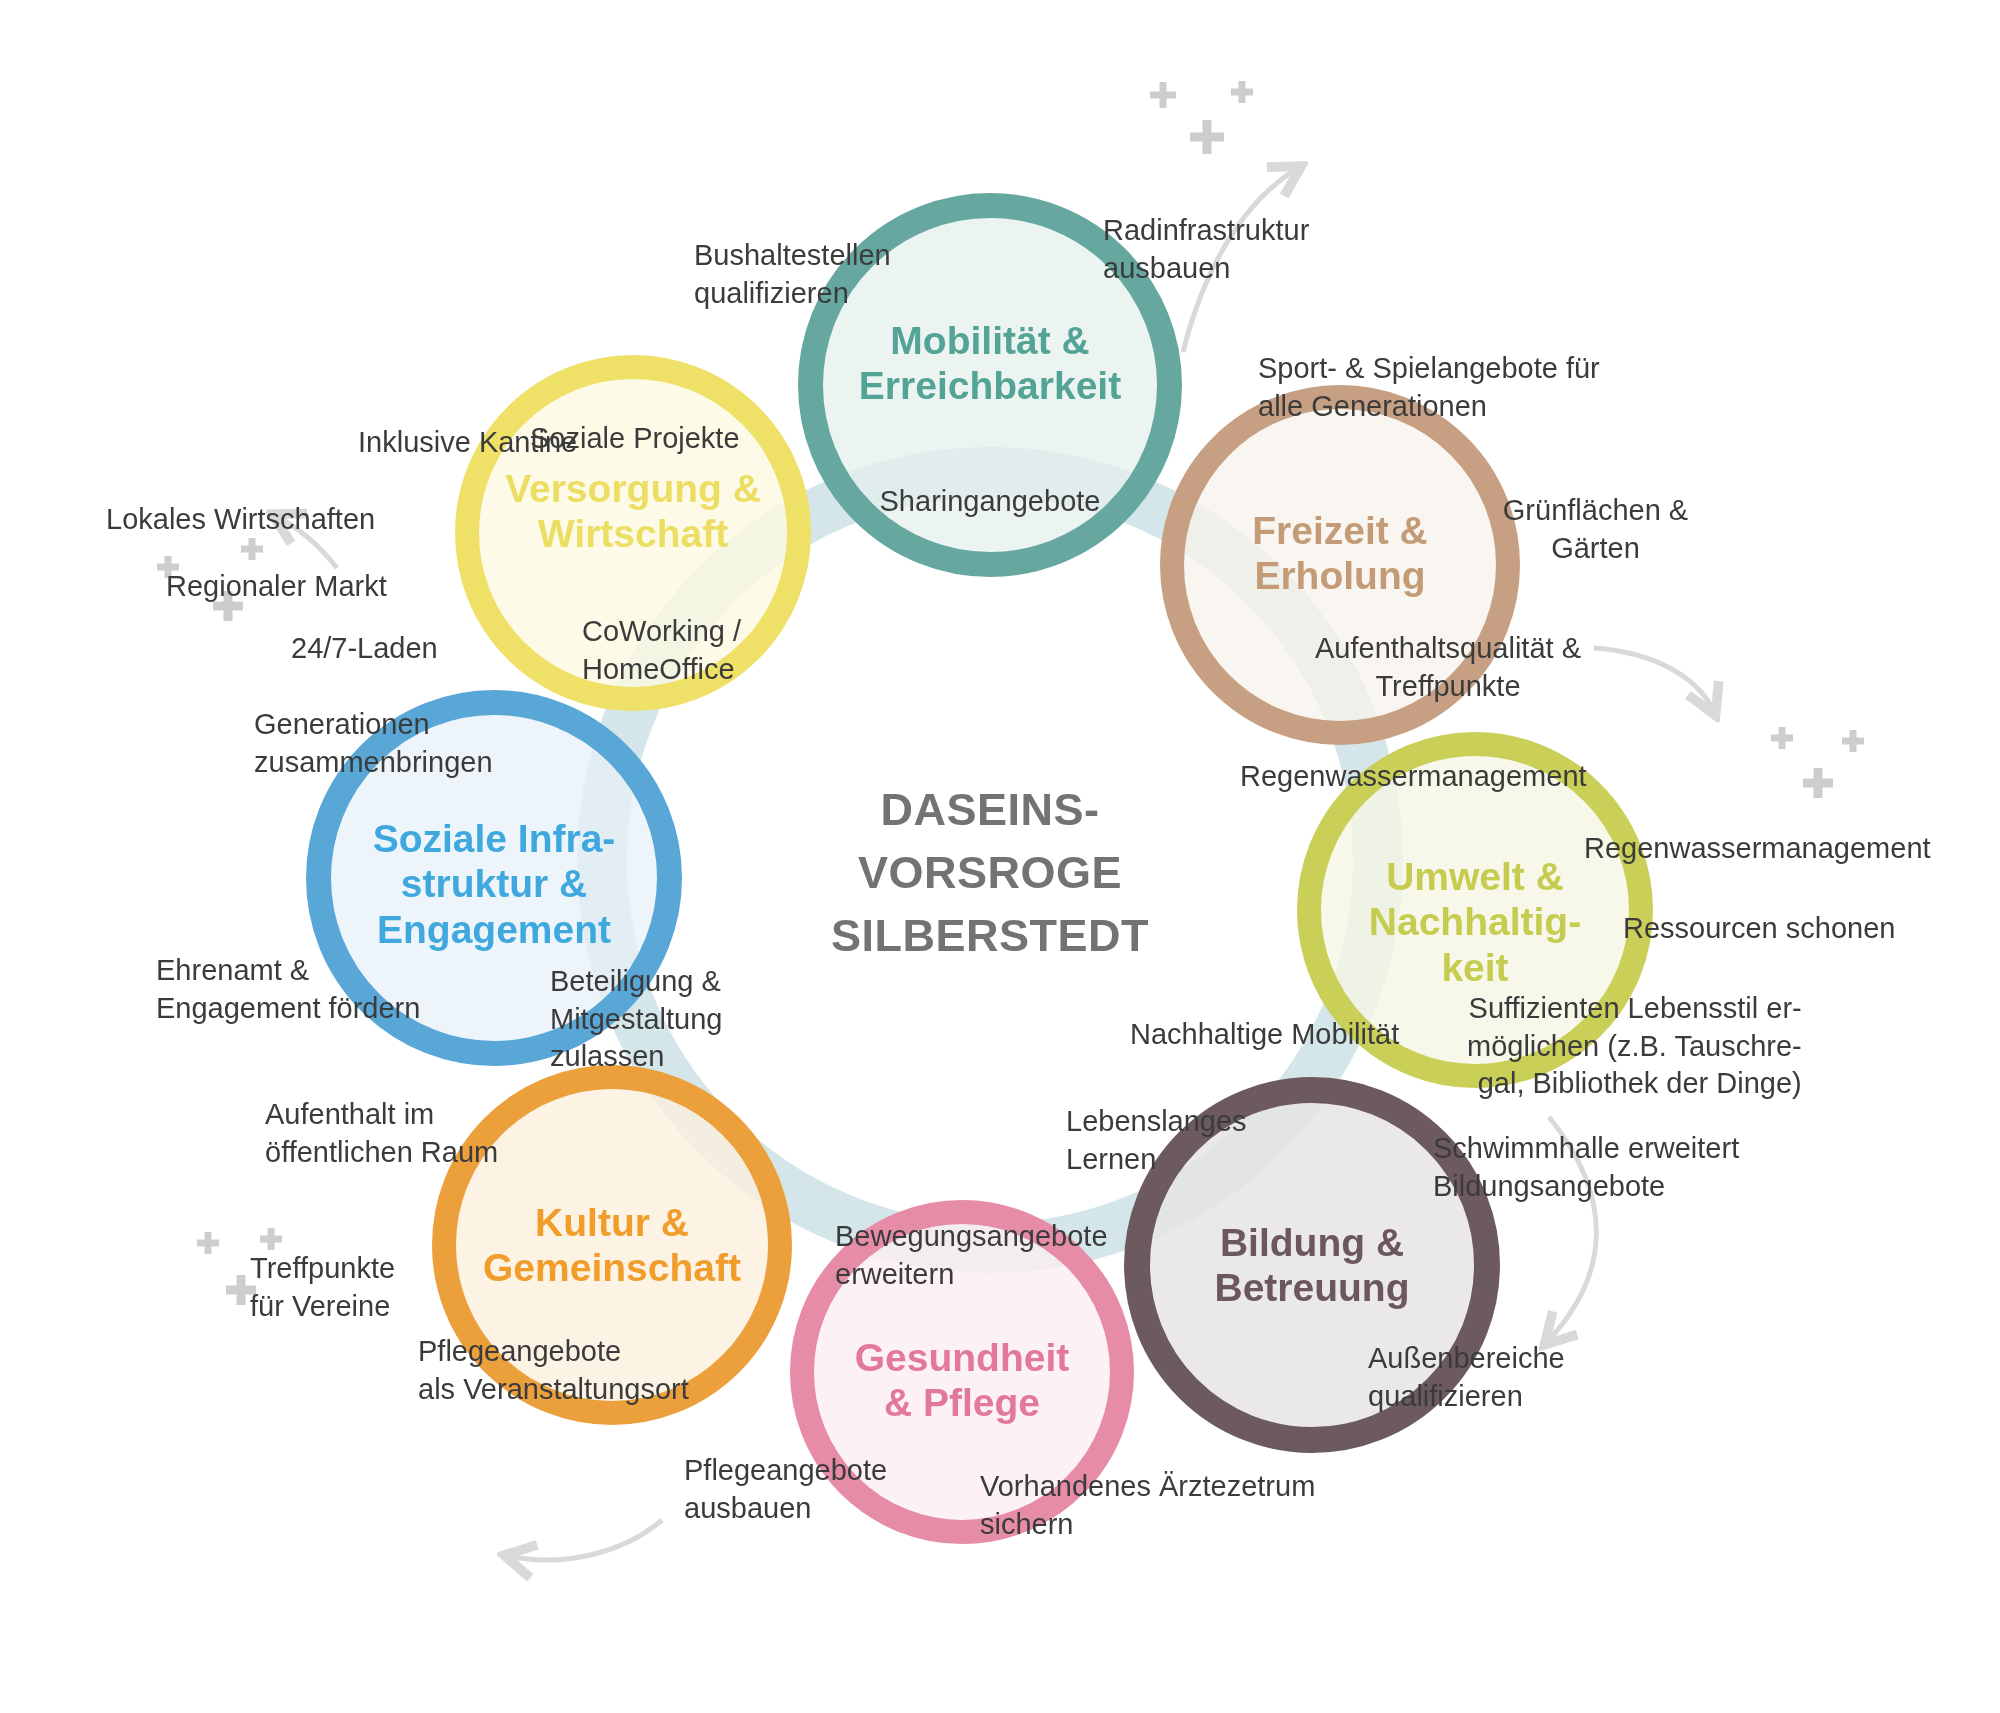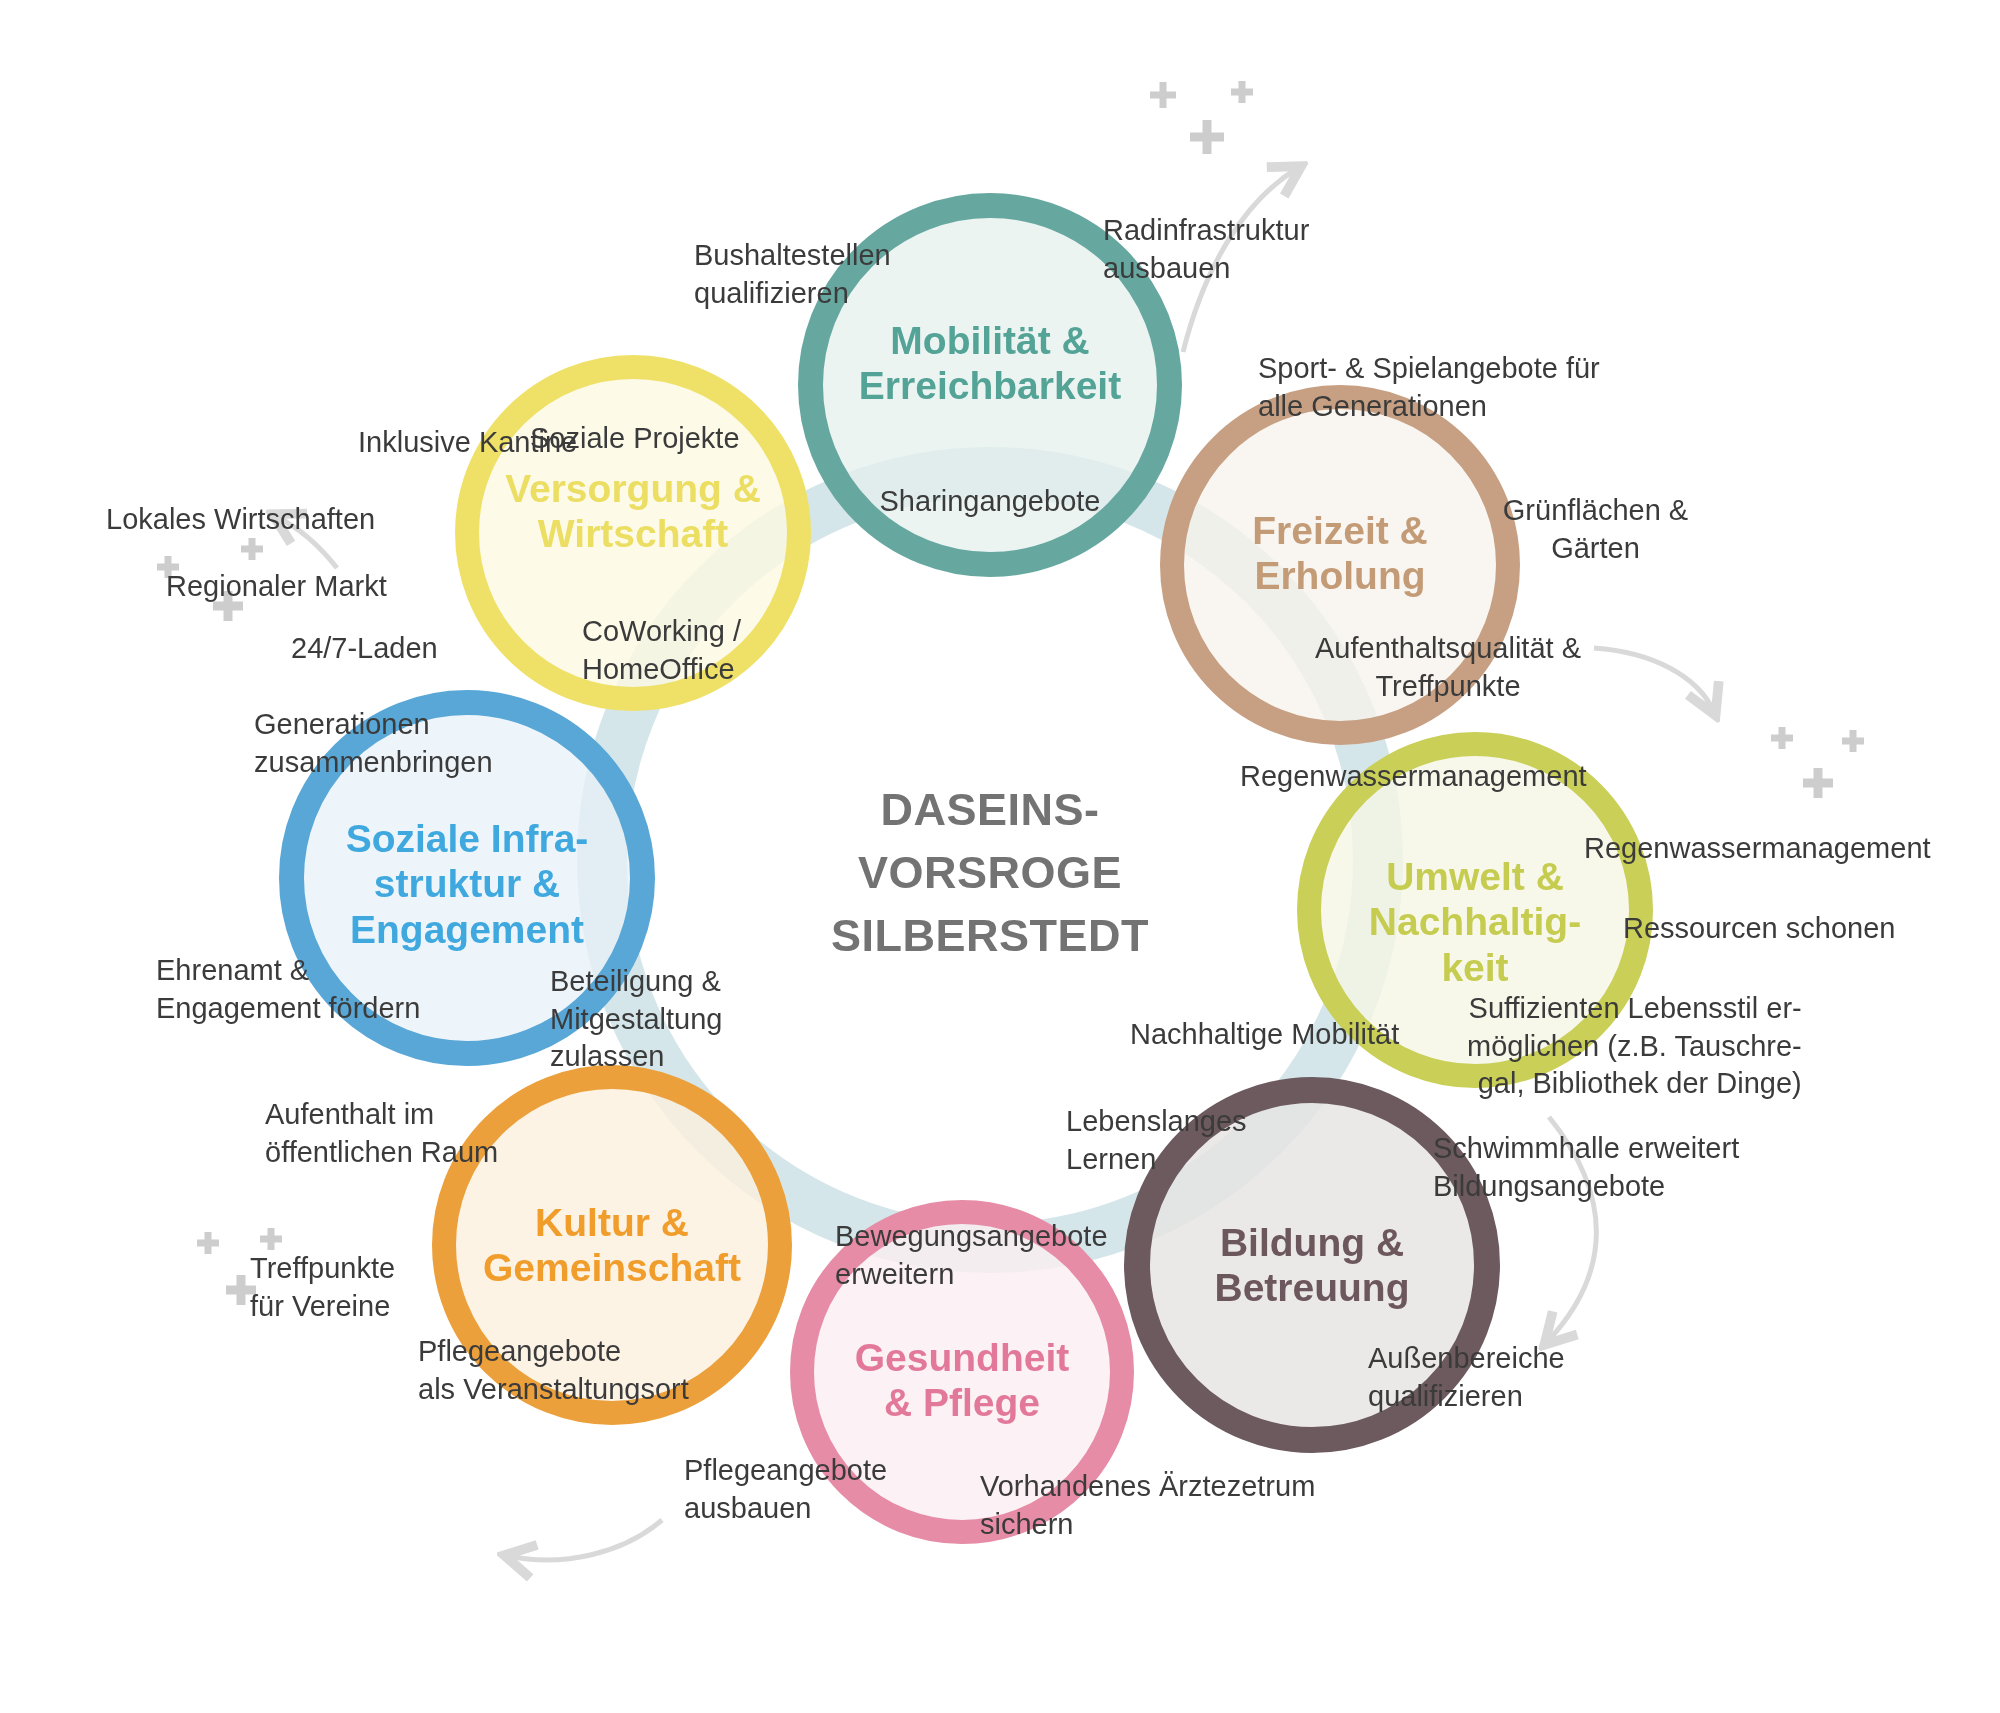--- a/index.html
+++ b/index.html
@@ -105,21 +105,21 @@
   <div class="circle" style="left: 790px; top: 1200px; width: 344px; height: 344px; border-width: 24px; --ring: #e68ca6; --fill: rgba(251,238,242,0.82); --text: #e2799b;">
     <div class="label" style="transform:translateY(8px);">Gesundheit
 &amp; Pflege</div>
   </div>
 
   <div class="circle" style="left: 432px; top: 1065px; width: 360px; height: 360px; border-width: 24px; --ring: #eca03c; --fill: rgba(251,240,221,0.8); --text: #f09d2c;">
     <div class="label">Kultur &amp;
 Gemeinschaft</div>
   </div>
 
-  <div class="circle" style="left: 279px; top: 690px; width: 376px; height: 376px; border-width: 25px; align-items: center; --ring: #58a7d7; --fill: rgba(232,241,248,0.72); --text: #3fa8de;">
+  <div class="circle" style="left: 306px; top: 690px; width: 376px; height: 376px; border-width: 25px; align-items: center; --ring: #58a7d7; --fill: rgba(232,241,248,0.72); --text: #3fa8de;">
     <div class="label" style="transform:translateY(6px);">Soziale Infra-
 struktur &amp;
 Engagement</div>
   </div>
 
   <div class="circle" style="left: 455px; top: 355px; width: 356px; height: 356px; border-width: 24px; --ring: #efe168; --fill: rgba(252,249,226,0.8); --text: #ebde62;">
     <div class="label" style="transform:translateY(-22px);">Versorgung &amp;
 Wirtschaft</div>
   </div>
 

